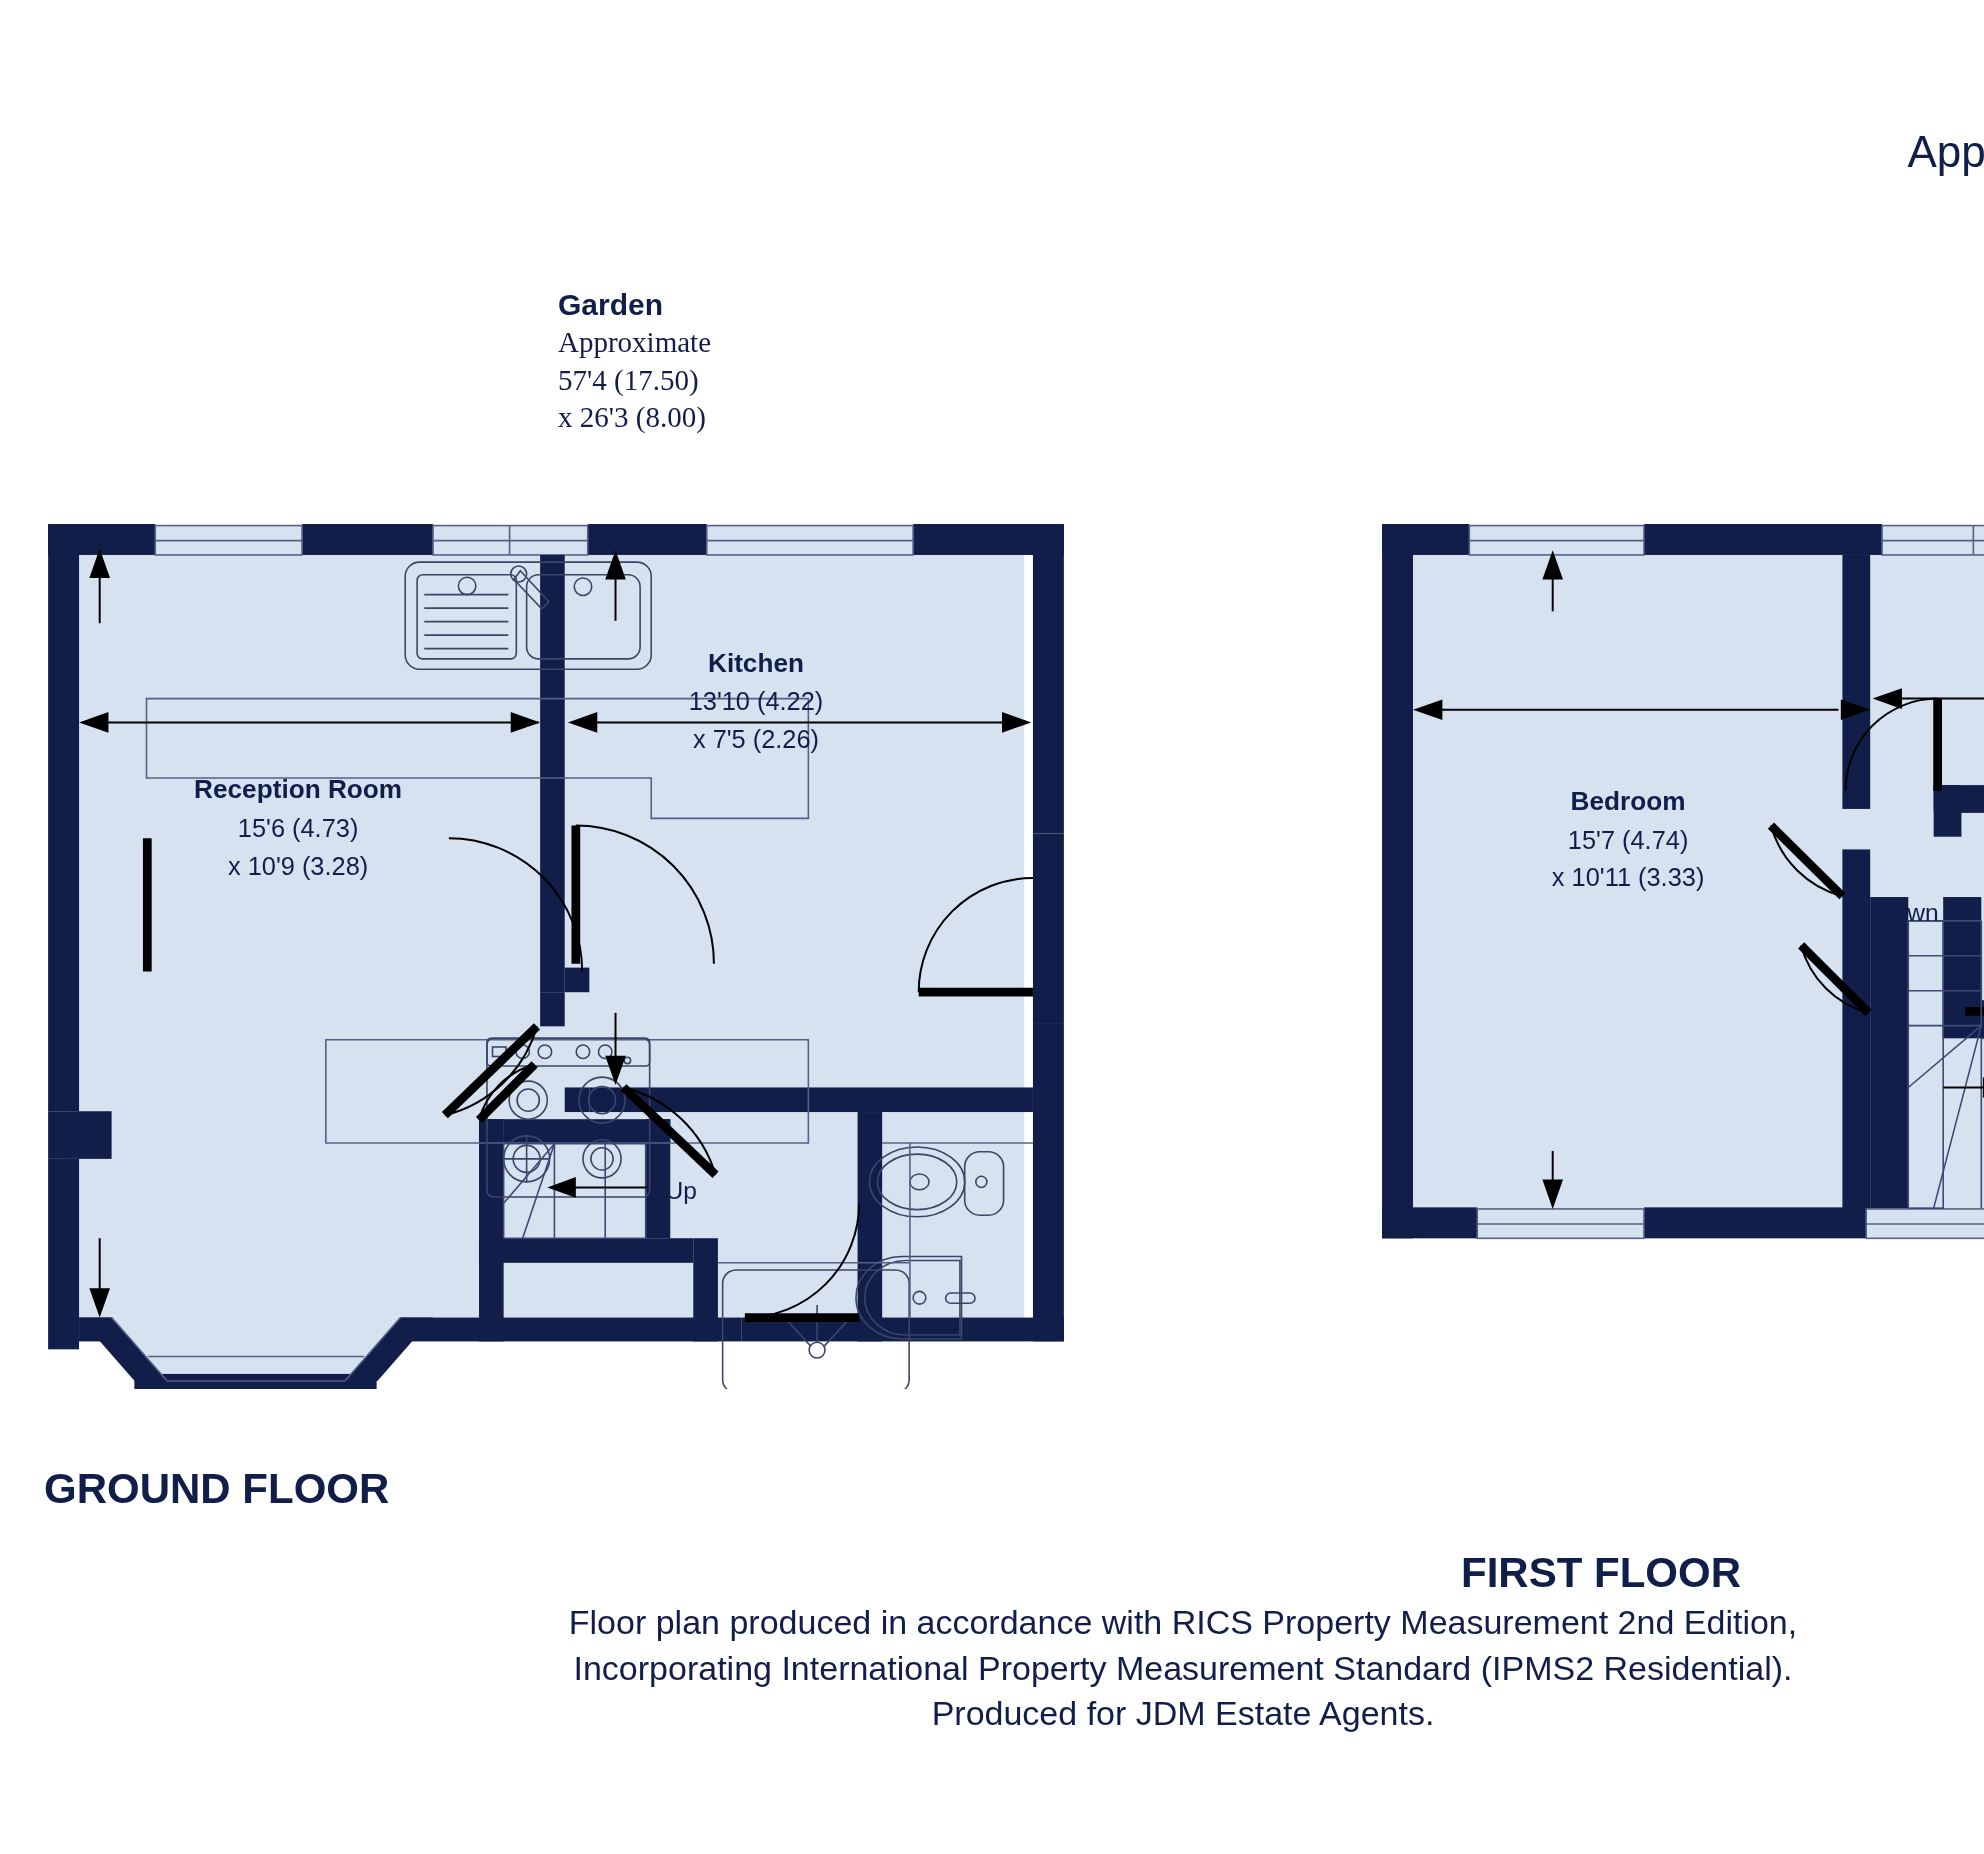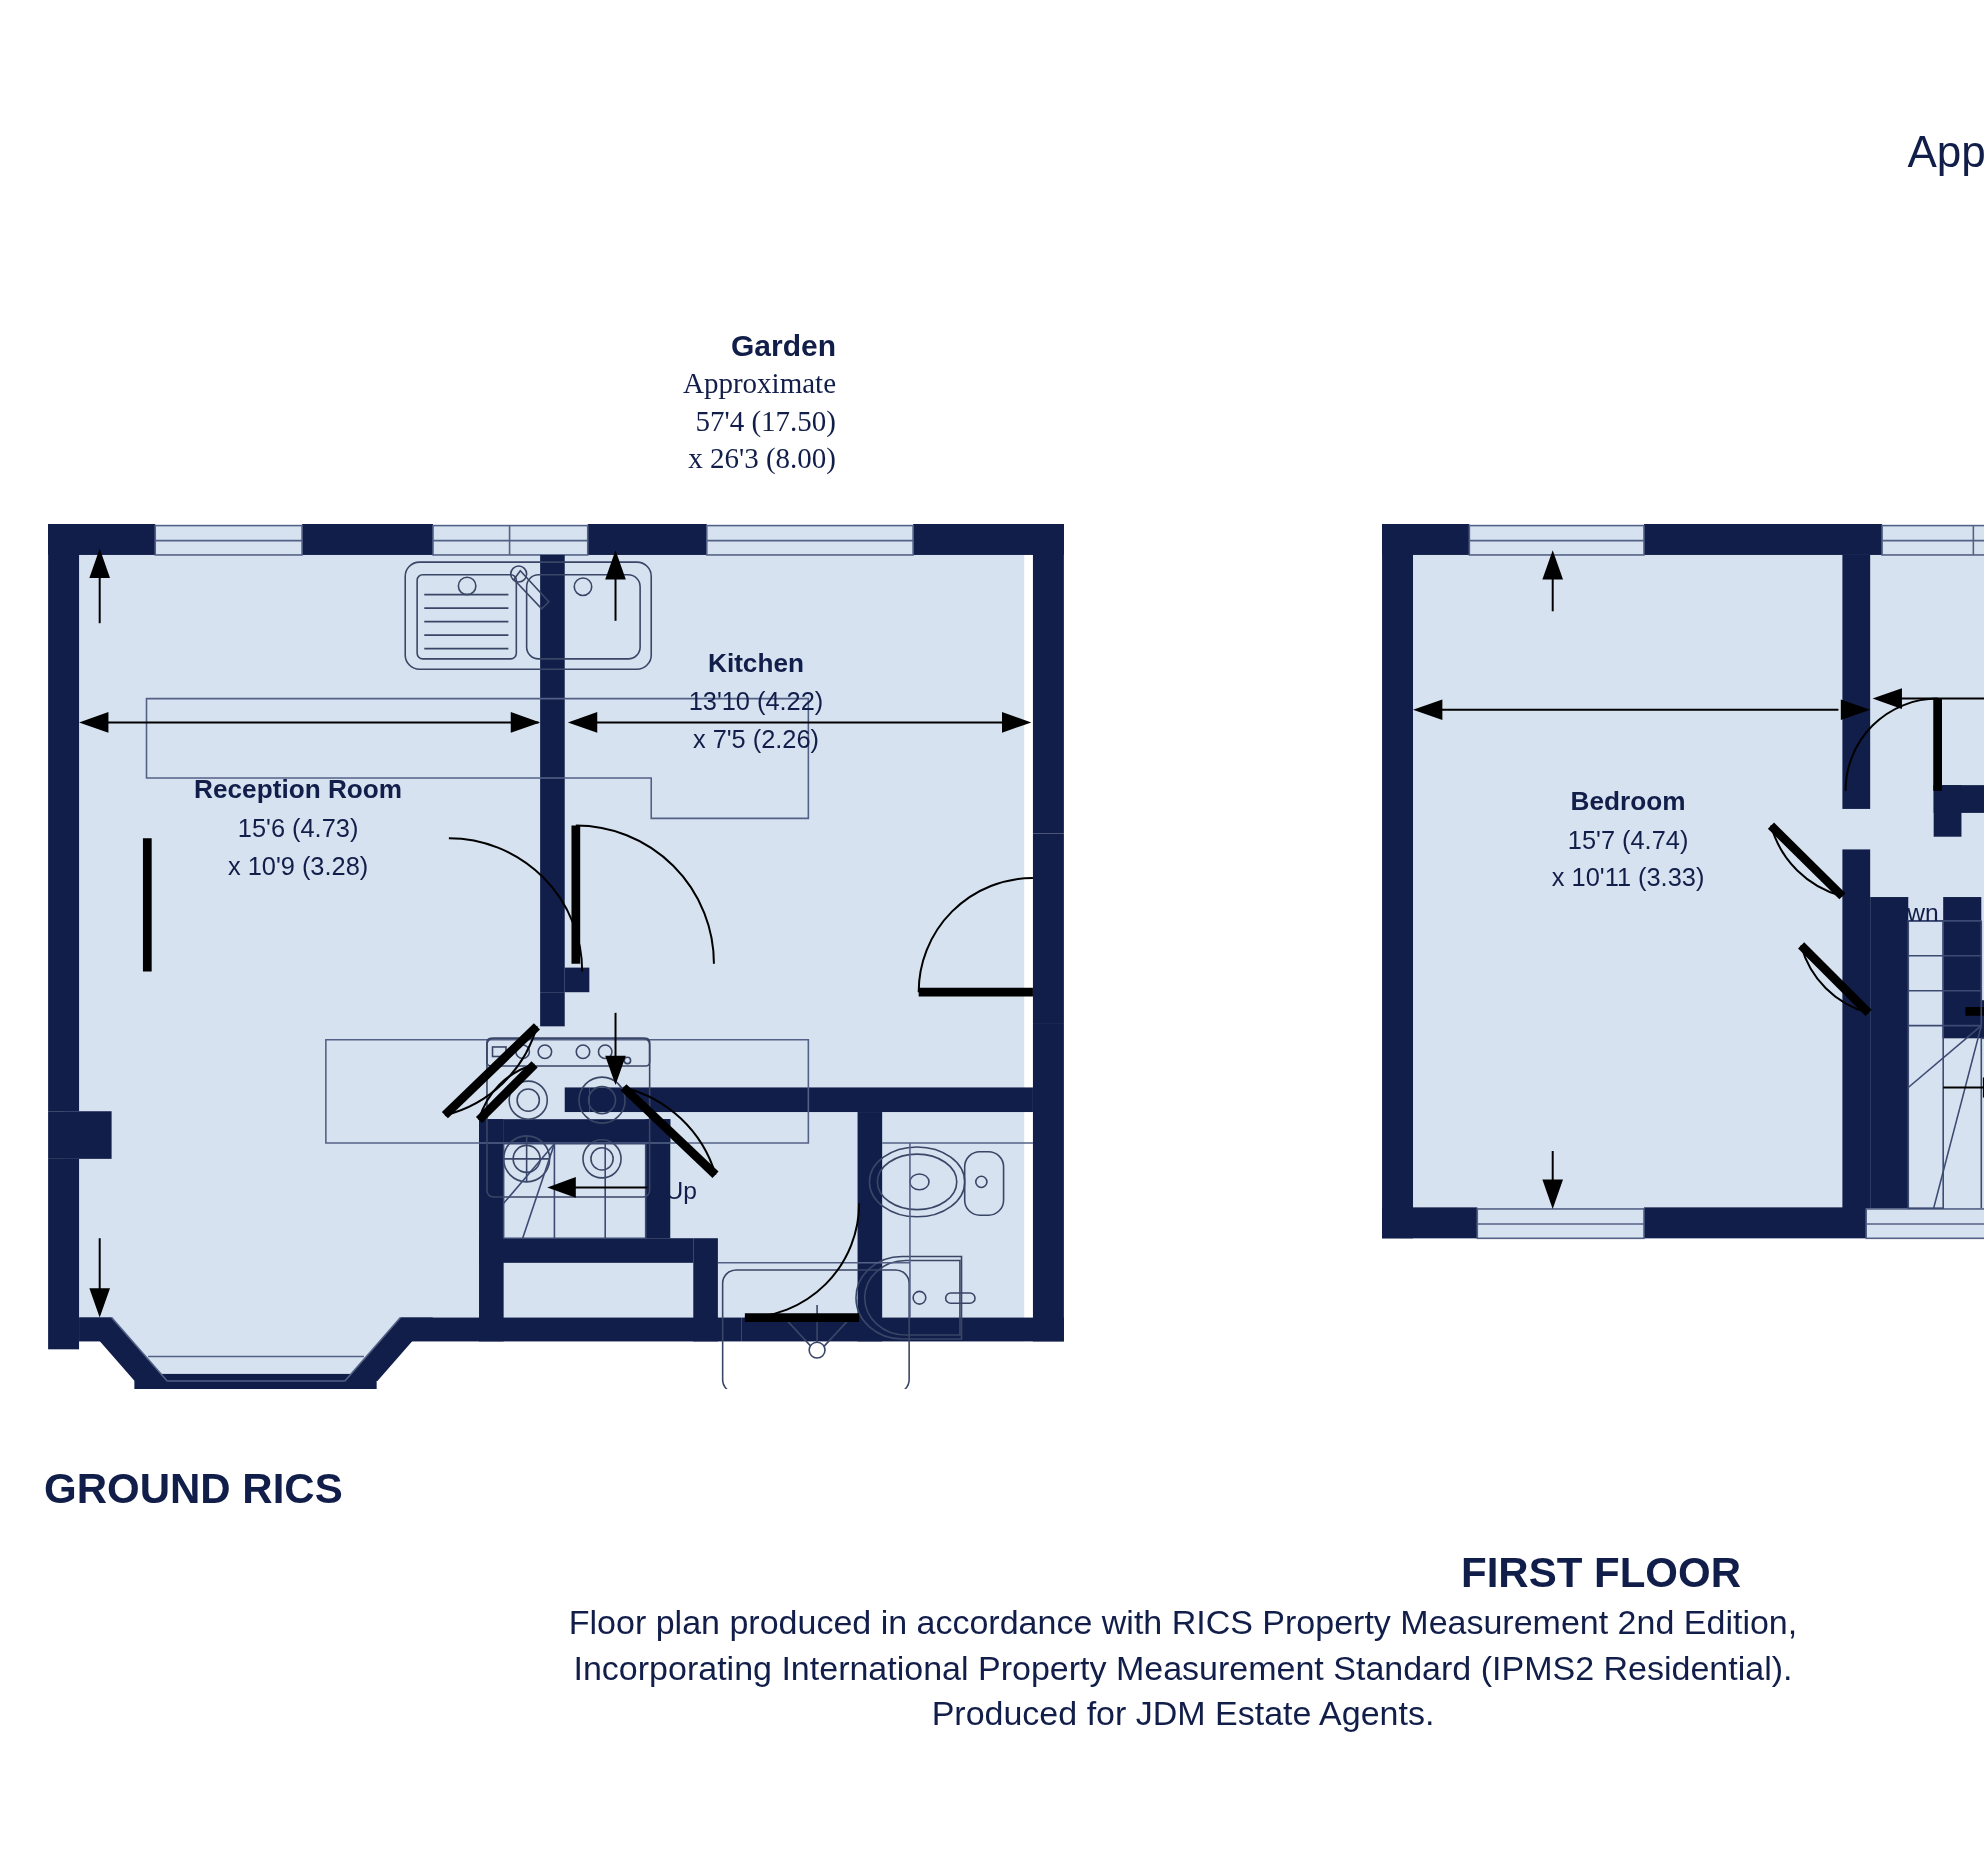--- a/index.html
+++ b/index.html
@@ -6,21 +6,21 @@
   body{
     width:2762px;height:1854px;position:relative;overflow:hidden;
     font-family:"Liberation Sans", sans-serif;
     color:#121e4a;
   }
   
   #header{position:absolute;right:56px;top:44px;text-align:right;}
   #doc-title{font-size:60px;font-weight:bold;letter-spacing:-0.4px;line-height:1.1;}
   #doc-area{font-size:44px;font-weight:normal;line-height:1.1;margin-top:18px;}
   
-  #garden{position:absolute;left:558px;top:285px;width:278px;text-align:right;line-height:1.30;margin-top:41px;}
+  #garden{position:absolute;left:558px;top:285px;width:278px;text-align:left;line-height:1.30;}
   #garden .g-title{font-size:30px;font-weight:bold;}
   #garden .g-line{font-size:29px;font-weight:normal;font-family:Liberation Serif, serif;}
   
   .floor-caption{position:absolute;font-size:42px;font-weight:bold;letter-spacing:0px;}
   #caption-ground{left:44px;top:1465px;}
   #caption-first{left:1461px;top:1549px;}
   
   #footer{position:absolute;left:0;top:1600px;width:2366px;text-align:center;
           font-size:34px;line-height:1.34;}
   
@@ -447,21 +447,21 @@
     <text class="rdim" x="1950" y="504">x 7'1 (2.16)</text>
   </g>
   <g class="rlabel">
     <text class="rname" x="2060" y="1026">Bedroom</text>
     <text class="rdim" x="2060" y="1124">10'10 (3.31)</text>
     <text class="rdim" x="2060" y="1218">x 8'2 (2.48)</text>
   </g>
 </svg>
 </div>
 
-<div class="floor-caption" id="caption-ground">GROUND RICS</div>
+<div class="floor-caption" id="caption-ground">GROUND FLOOR</div>
 <div class="floor-caption" id="caption-first">FIRST FLOOR</div>
 
 <div id="footer">
   <div>Floor plan produced in accordance with RICS Property Measurement 2nd Edition,</div>
   <div>Incorporating International Property Measurement Standard (IPMS2 Residential).</div>
   <div>Produced for JDM Estate Agents.</div>
 </div>
 
 
 </body></html>

